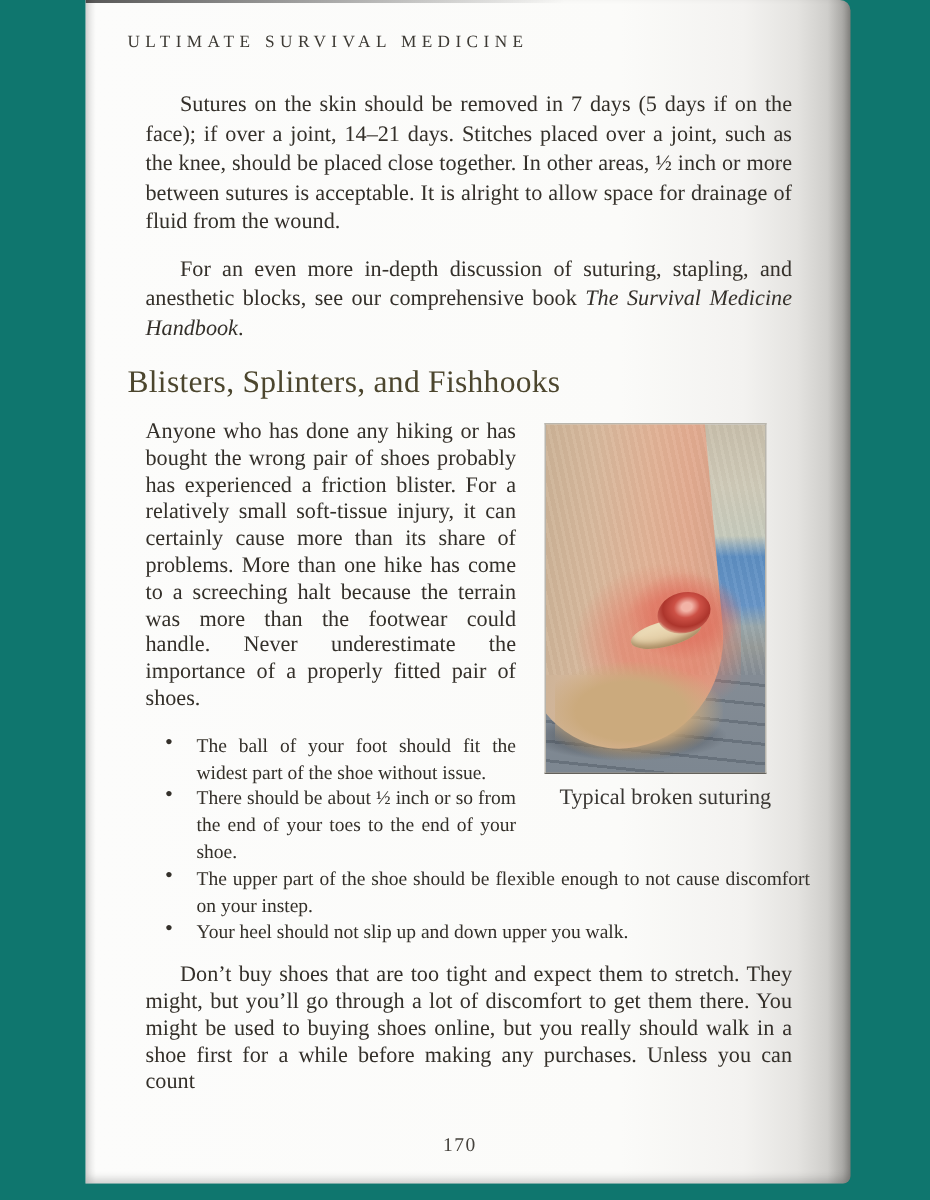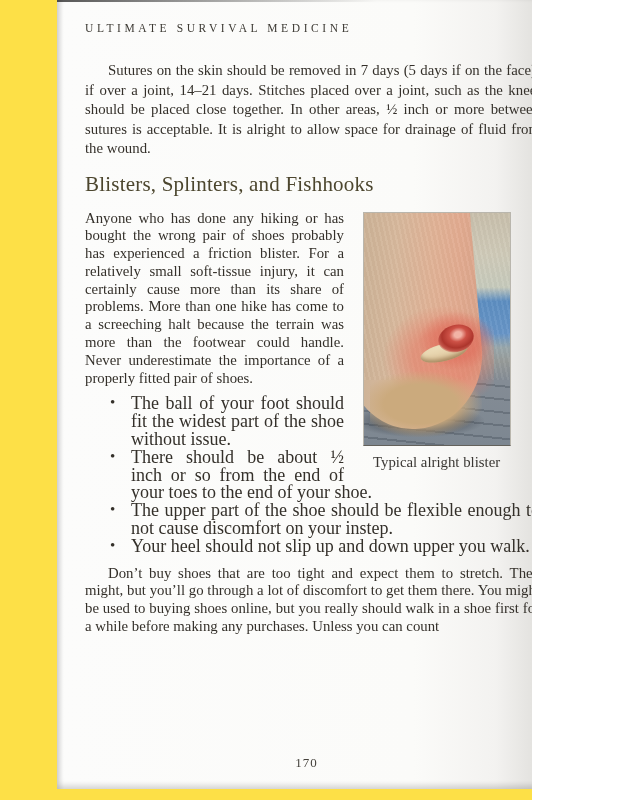--- a/index.html
+++ b/index.html
@@ -1,17 +1,17 @@
 <!DOCTYPE html>
 <html><head>
 <meta charset="utf-8">
 <style>
   html,body{margin:0;padding:0;}
   .scan{
-    position:relative; width:532px; height:800px; background:#fde047;
+    position:relative; width:620px; height:800px; background:#0f766e;
     overflow:hidden; font-family:"Liberation Serif", serif;
   }
   .page{
     position:absolute; left:57px; top:0; width:510px; height:789px;
     background:linear-gradient(90deg,#fcfcfb 0%,#fbfbf9 70%,#f3f2f0 86%,#e4e3e0 93%,#cfcecb 97%,#a9a8a5 99%,#8a8986 100%);
     border-radius:0 7px 5px 0;
     overflow:hidden;
     box-shadow:inset 0 -3px 6px rgba(0,0,0,0.18);
   }
   .page .gutter-shade{position:absolute;left:0;top:0;bottom:0;width:7px;
@@ -20,34 +20,34 @@
     background:linear-gradient(90deg,rgba(0,0,0,0.65),rgba(0,0,0,0));}
   .content{
     position:absolute; left:0; top:0; right:0; bottom:0;
     padding:20px 27px 0 28px; color:#33302b;
   }
   .running-header{
     font-size:11.5px; letter-spacing:3.6px; color:#3d3a34;
     margin:2px 0 27px 0;
   }
   .para{
-    margin:0; font-size:14.8px; line-height:19.5px; text-align:justify;
+    margin:12px; font-size:14.8px; line-height:19.5px; text-align:justify;
     color:#34302a;
   }
   .indent{text-indent:23px;}
   .book-italic{font-style:italic;}
   .section-heading{
     margin:13px 0 13px 0; font-size:21px; font-weight:normal;
     color:#4c462e; letter-spacing:0.2px;
   }
   .section-body .para{line-height:17.8px;}
   .bullets{margin:8px 0 9px 0; padding:0;}
   .bullets li{
     list-style:none; position:relative; padding-left:46px;
-    font-size:18px; line-height:17.8px; text-align:justify; color:#34302a;
+    font-size:13px; line-height:17.8px; text-align:justify; color:#34302a;
   }
   .bullets li::before{
     content:"\2022"; position:absolute; left:25px; top:-1px; font-size:15px;
   }
   sup.tm{font-size:8.5px; vertical-align:super; line-height:0;}
   .figure{
     float:right; width:177px; margin:2px 0 6px 19px;
   }
   .photo{
     position:relative; width:148px; height:234px; overflow:hidden;
@@ -119,38 +119,39 @@
   <div class="page">
     <div class="gutter-shade"></div>
     <div class="top-shade"></div>
 
     <div class="content">
 
       <div class="running-header">ULTIMATE SURVIVAL MEDICINE</div>
 
       <p class="para indent">Sutures on the skin should be removed in 7 days (5 days if on the face); if over a joint, 14–21 days. Stitches placed over a joint, such as the knee, should be placed close together. In other areas, ½ inch or more between sutures is acceptable. It is alright to allow space for drainage of fluid from the wound.</p>
 
+      <p class="para indent"><span>For an even more in-depth discussion of suturing, stapling, and anesthetic blocks, see our comprehensive book </span><span class="book-italic">The Survival Medicine Handbook</span><span>.</span></p>
 
       <h2 class="section-heading">Blisters, Splinters, and Fishhooks</h2>
 
       <div class="section-body">
 
         <figure class="figure">
           <div class="photo">
             <div class="floor"></div>
             <div class="heel-shadow"></div>
             <div class="leg"></div>
             <div class="skin-texture"></div>
             <div class="blush"></div>
             <div class="callus"></div>
             <div class="halo"></div>
             <div class="flap"></div>
             <div class="wound"></div>
           </div>
-          <figcaption>Typical alright blister</figcaption>
+          <figcaption>Typical broken suturing</figcaption>
         </figure>
 
         <p class="para">Anyone who has done any hiking or has bought the wrong pair of shoes probably has experienced a friction blister. For a relatively small soft-tissue injury, it can certainly cause more than its share of problems. More than one hike has come to a screeching halt because the terrain was more than the footwear could handle. Never underestimate the importance of a properly fitted pair of shoes.</p>
 
 
         <ul class="bullets">
           <li>The ball of your foot should fit the widest part of the shoe without issue.</li>
           <li>There should be about ½ inch or so from the end of your toes to the end of your shoe.</li>
           <li>The upper part of the shoe should be flexible enough to not cause discomfort on your instep.</li>
           <li>Your heel should not slip up and down upper you walk.</li>

